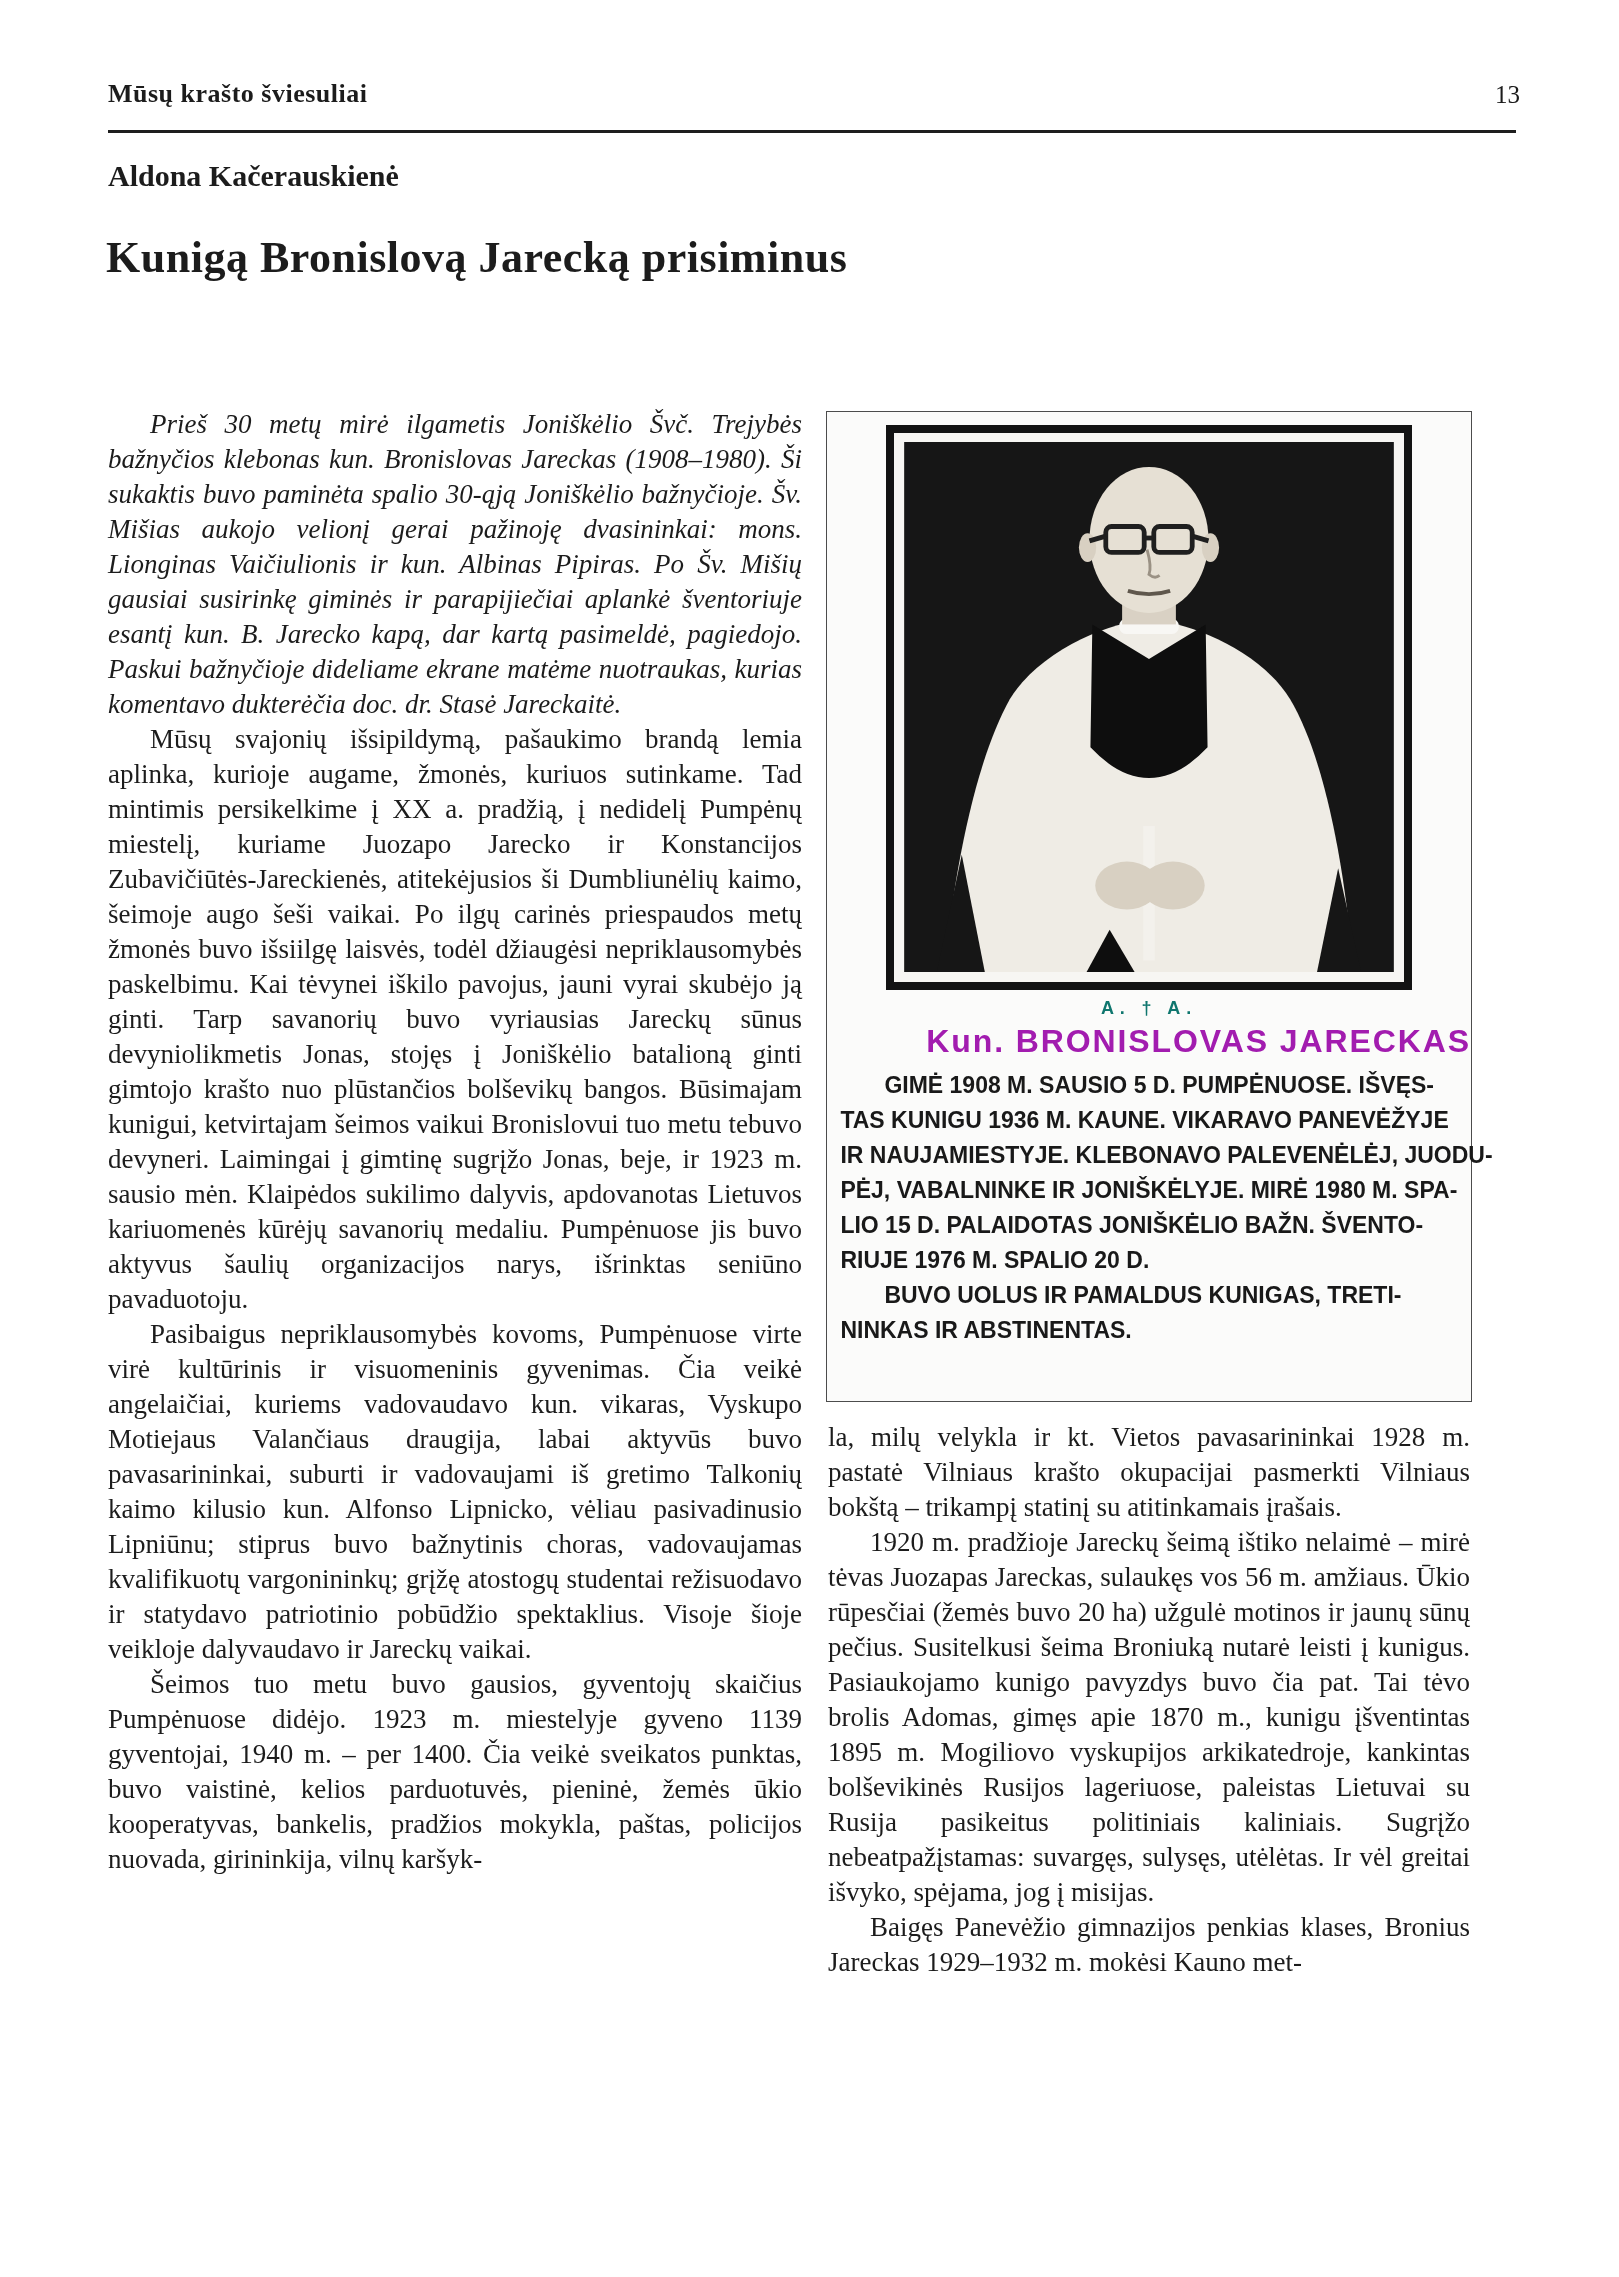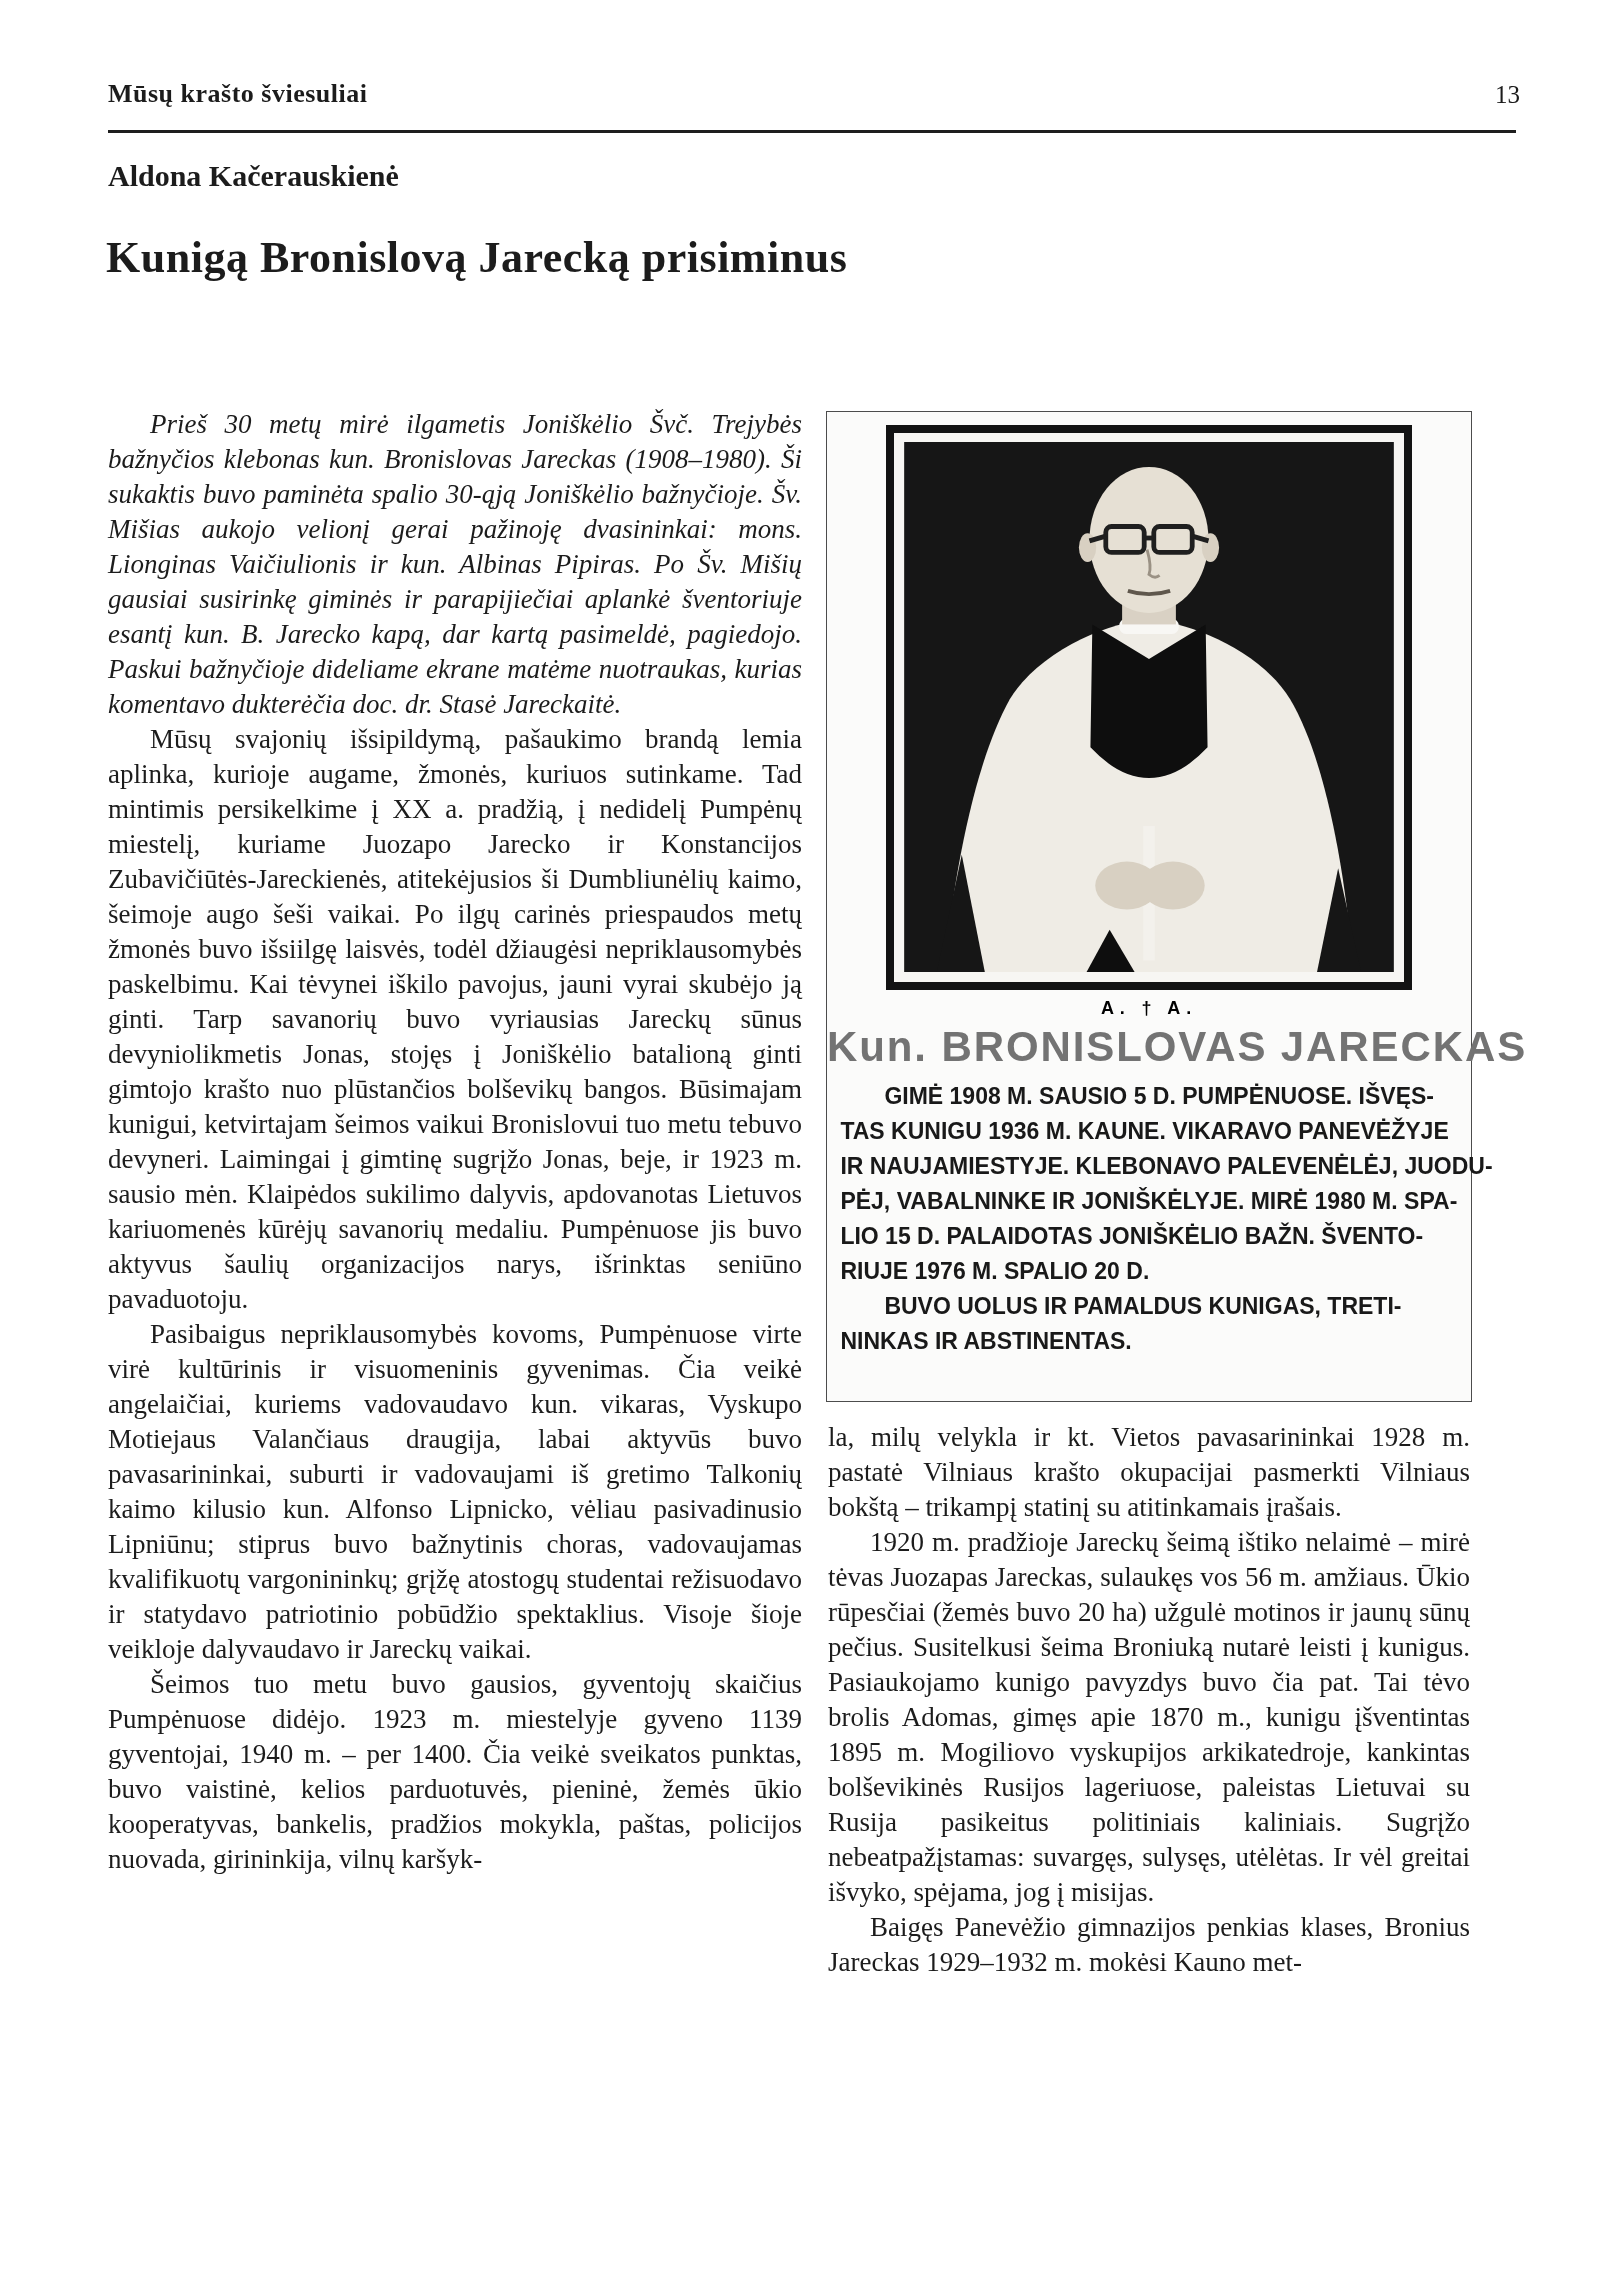--- a/index.html
+++ b/index.html
@@ -24,25 +24,25 @@
     border:1.9px solid #4c4c4c;background:#fbfbfa;box-sizing:border-box;
   }
   .photo-frame{
     width:526px;margin:12.5px auto 0;box-sizing:border-box;
     border:8.6px solid #131313;background:#f7f6f3;padding:9.6px;
   }
   .photo-frame svg{display:block;width:490px;height:530px;}
   .cap-header{
     margin-top:8.6px;text-align:center;
     font-family:"Liberation Sans",sans-serif;font-weight:bold;
-    font-size:18px;letter-spacing:5.8px;color:#000000;
+    font-size:18px;letter-spacing:5.8px;color:#0f766e;
   }
   .cap-name{
-    text-align:left;font-family:"Liberation Sans",sans-serif;font-weight:bold;
-    font-size:42px;letter-spacing:1.9px;margin-top:3.8px;color:#737373;white-space:nowrap;
+    text-align:right;font-family:"Liberation Sans",sans-serif;font-weight:bold;
+    font-size:32px;letter-spacing:1.9px;margin-top:3.8px;color:#a21caf;white-space:nowrap;
   }
   .cap-lines{
     margin:7.7px 13.4px 0;font-family:"Liberation Sans",sans-serif;font-weight:bold;
     font-size:23px;line-height:35px;color:#191919;
   }
   .cap-line{white-space:nowrap;}
   .cap-line.ind{padding-left:44px;}
 </style>
 </head>
 <body>

